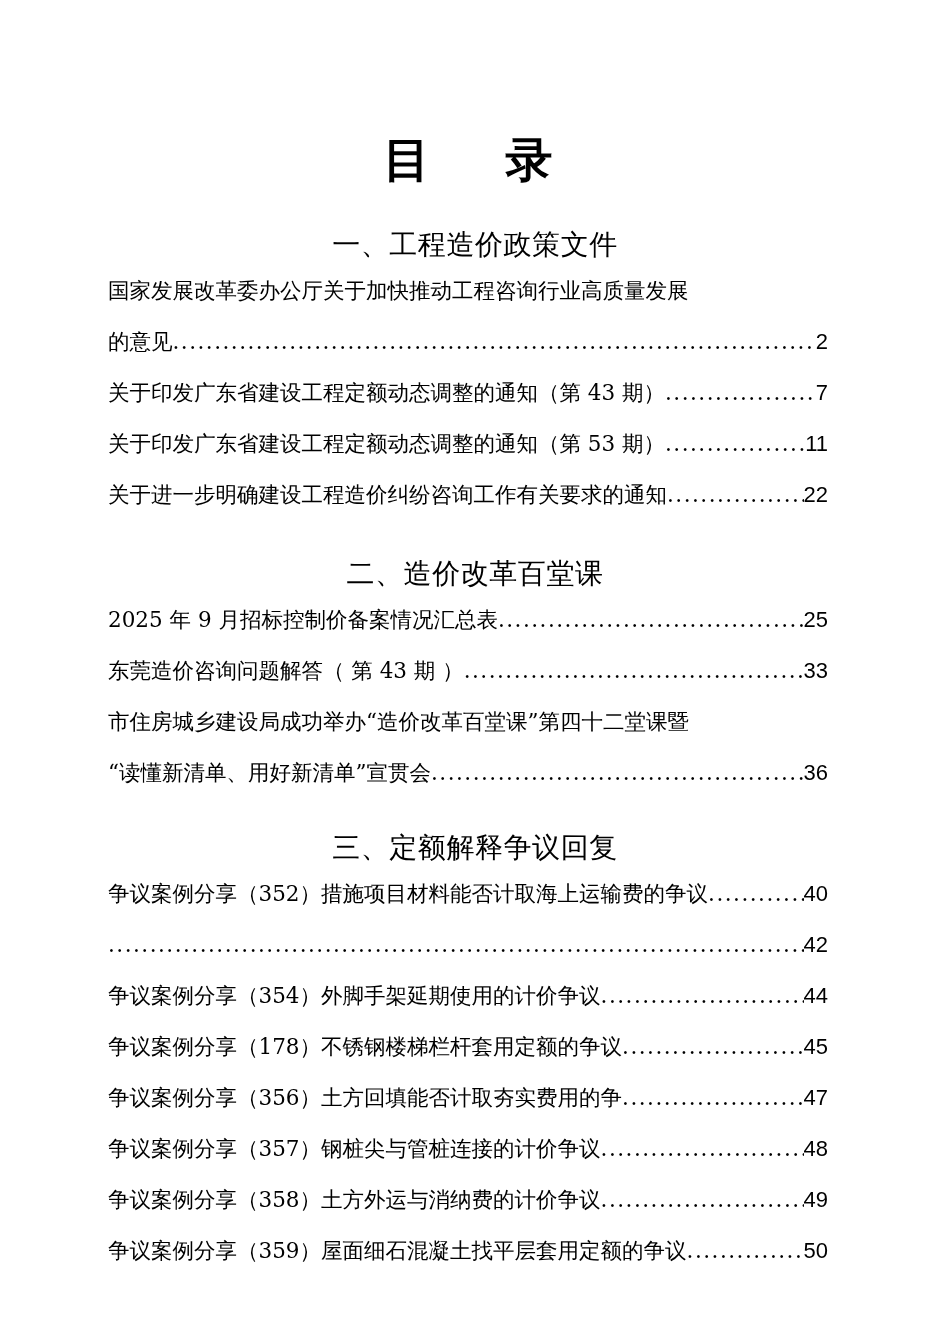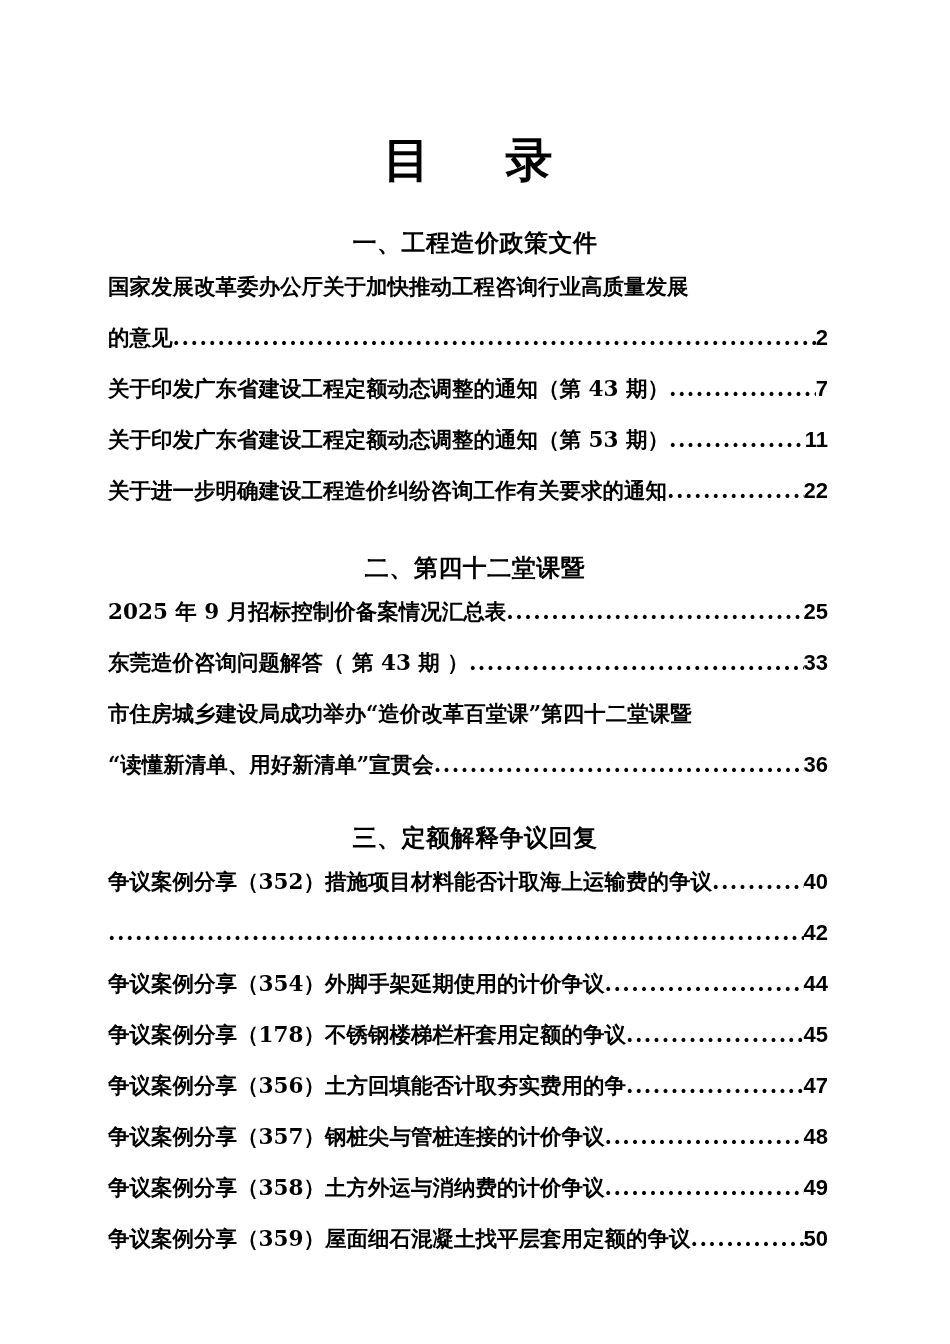--- a/index.html
+++ b/index.html
@@ -35,37 +35,36 @@
     line-height: 1;
     margin: 0;
     padding-top: 136px;
     white-space: pre;
   }
 
   
   .section-heading {
     text-align: center;
     font-family: "Liberation Sans", "DejaVu Sans", sans-serif;
-    font-weight: bold;
-    font-size: 24px;
+    font-weight: normal;
+    font-size: 28px;
     line-height: 1;
     letter-spacing: 0.02em;
     margin: 0;
     white-space: pre;
   }
   .sec-1 { padding-top: 48px; padding-bottom: 0; }
   .sec-2 { padding-top: 40px; }
   .sec-3 { padding-top: 36px; }
 
   
   .toc-list {
     margin: 0;
     padding: 0;
     list-style: none;
-    font-weight: bold;
   }
   .toc-entry {
     font-family: "DejaVu Serif", "Liberation Serif", serif;
     font-size: 21.5px;
     line-height: 51px;
     color: #000;
     position: relative;
     width: 720px;
   }
 
@@ -152,21 +151,21 @@
     <li class="toc-entry">
       <div class="entry-row">
         <span class="entry-title">关于进一步明确建设工程造价纠纷咨询工作有关要求的通知</span>
         <span class="entry-leader"></span>
         <span class="entry-page">22</span>
       </div>
     </li>
 
   </ul>
 
-  <h2 class="section-heading sec-2">二、第四十二堂课暨</h2>
+  <h2 class="section-heading sec-2">二、造价改革百堂课</h2>
 
   <ul class="toc-list">
 
     <li class="toc-entry first-entry">
       <div class="entry-row">
         <span class="entry-title">2025 年 9 月招标控制价备案情况汇总表</span>
         <span class="entry-leader"></span>
         <span class="entry-page">25</span>
       </div>
     </li>

